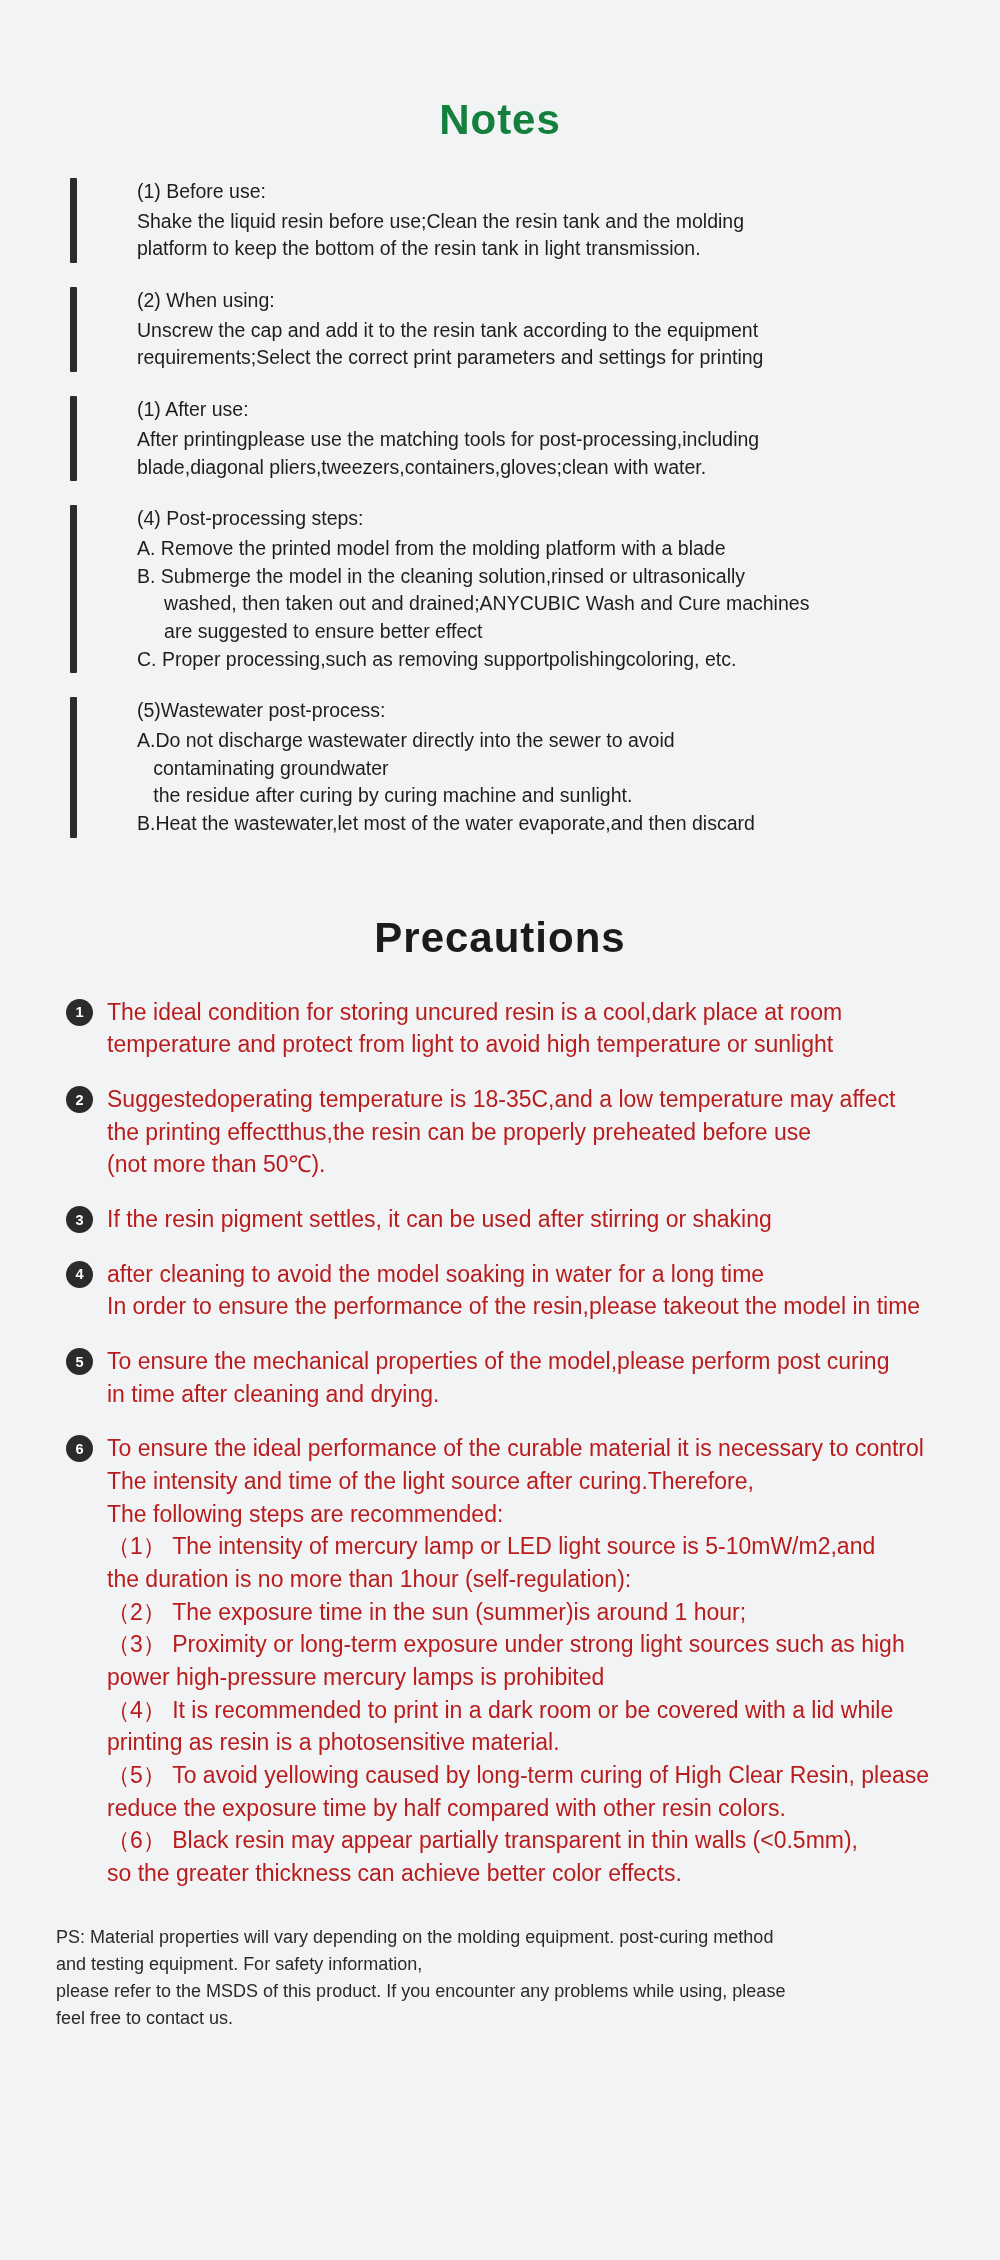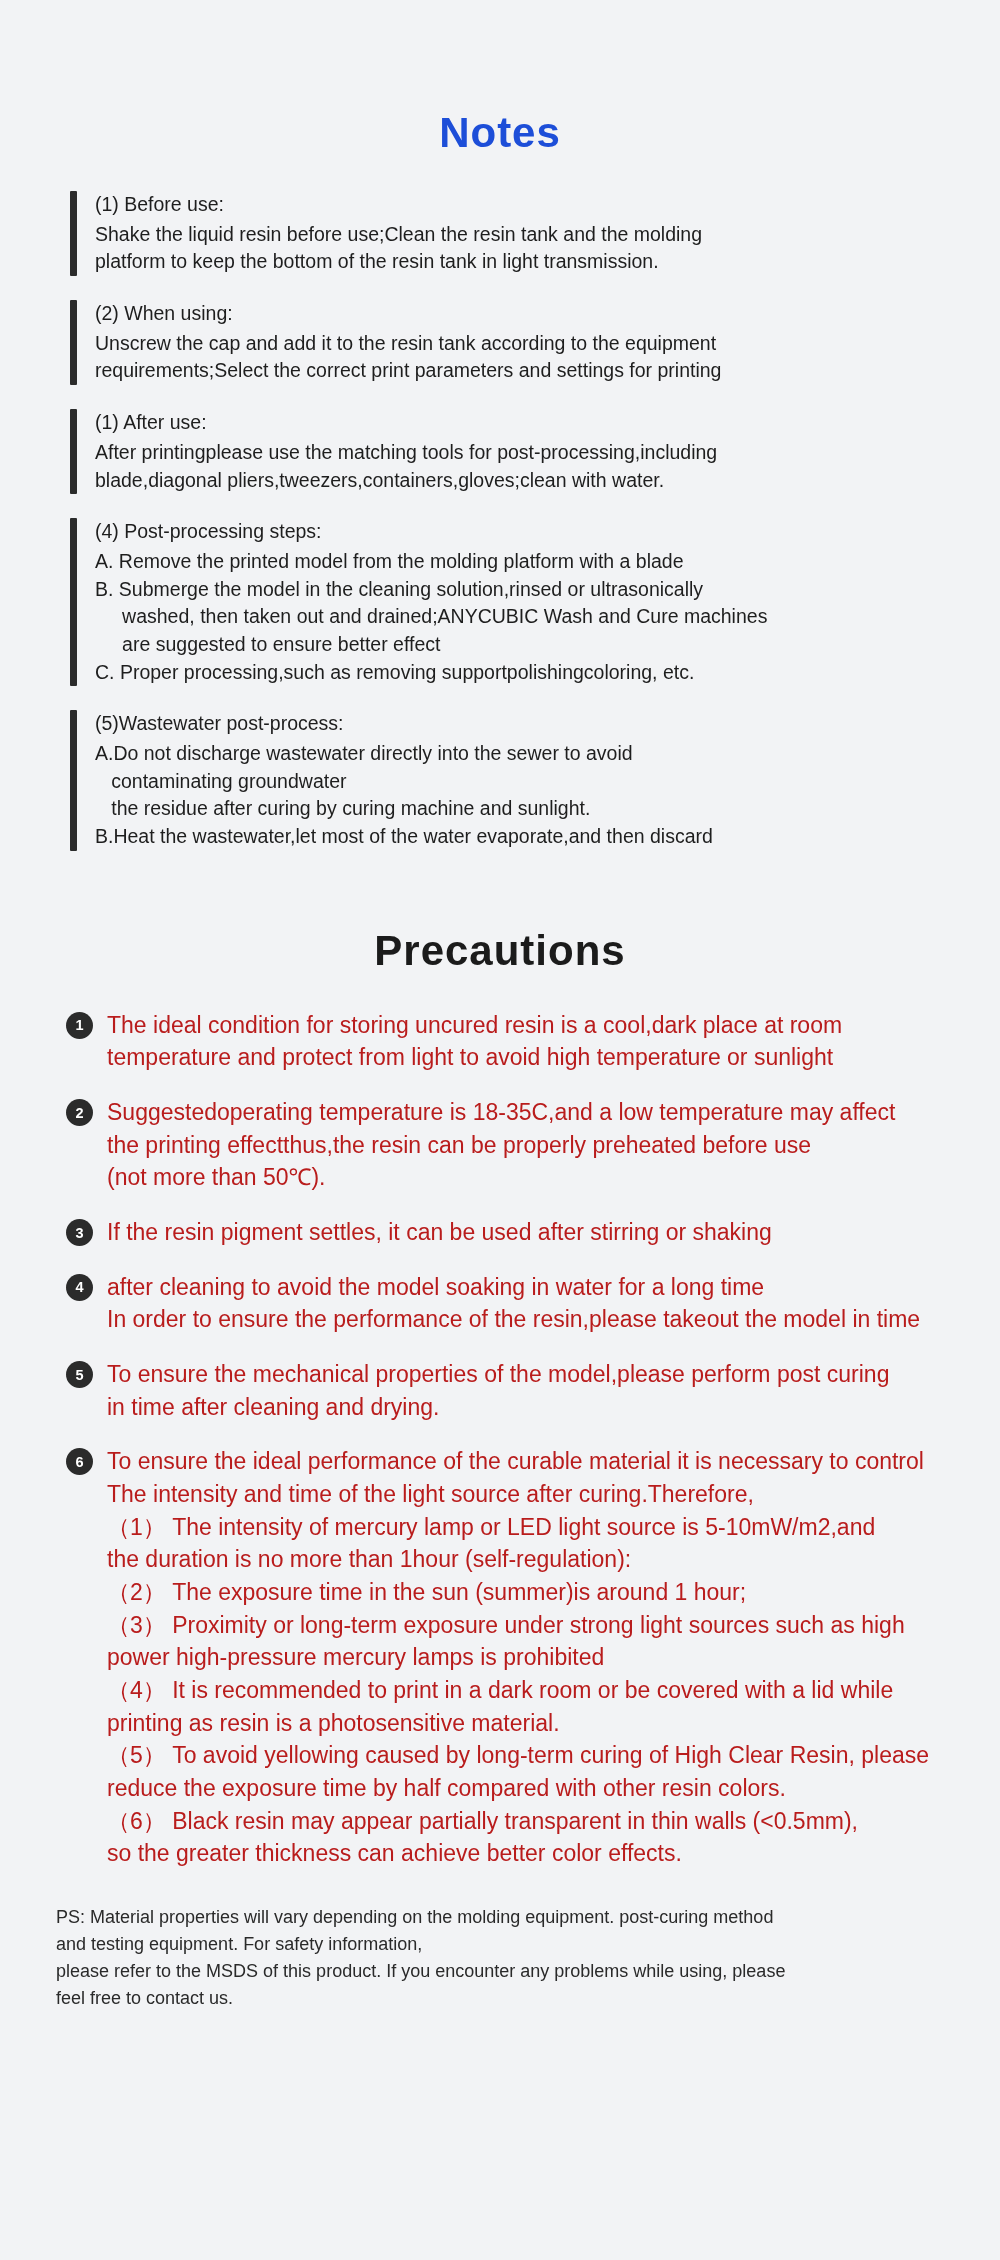--- a/index.html
+++ b/index.html
@@ -22,23 +22,23 @@
     background: #f2f3f5;
     position: relative;
   }
 
   
   .notes-title {
     text-align: center;
     font-size: 42px;
     font-weight: bold;
     letter-spacing: 1px;
-    color: #1d4ed8;
+    color: #15803d;
     padding-top: 96px;
-    margin: 13px 0 34px 0;
+    margin: 0 0 34px 0;
   }
   .notes-list {
     margin: 0 0 0 22px;
     padding: 0;
   }
   .note-item {
     display: flex;
     align-items: stretch;
     margin-bottom: 24px;
   }
@@ -46,20 +46,21 @@
     width: 7px;
     background: #2b2b2b;
     flex: 0 0 7px;
     border-radius: 1px;
   }
   .note-body {
     padding-left: 18px;
     font-size: 19.5px;
     line-height: 1.42;
     color: #1e1e1e;
+    margin-left: 42px;
   }
   .note-head {
     display: block;
     margin-bottom: 2px;
   }
   .note-line {
     display: block;
     white-space: pre;
   }
 
@@ -209,20 +210,21 @@
         <div class="prec-body">
           <span class="prec-line">To ensure the mechanical properties of the model,please perform post curing</span>
           <span class="prec-line">in time after cleaning and drying.</span>
         </div>
       </div>
       <div class="prec-item">
         <div class="prec-num">6</div>
         <div class="prec-body">
           <span class="prec-line">To ensure the ideal performance of the curable material it is necessary to control</span>
           <span class="prec-line">The intensity and time of the light source after curing.Therefore,</span>
+          <span class="prec-line">The following steps are recommended:</span>
           <span class="prec-line">（1） The intensity of mercury lamp or LED light source is 5-10mW/m2,and</span>
           <span class="prec-line">the duration is no more than 1hour (self-regulation):</span>
           <span class="prec-line">（2） The exposure time in the sun (summer)is around 1 hour;</span>
           <span class="prec-line">（3） Proximity or long-term exposure under strong light sources such as high</span>
           <span class="prec-line">power high-pressure mercury lamps is prohibited</span>
           <span class="prec-line">（4） It is recommended to print in a dark room or be covered with a lid while</span>
           <span class="prec-line">printing as resin is a photosensitive material.</span>
           <span class="prec-line">（5） To avoid yellowing caused by long-term curing of High Clear Resin, please</span>
           <span class="prec-line">reduce the exposure time by half compared with other resin colors.</span>
           <span class="prec-line">（6） Black resin may appear partially transparent in thin walls (&lt;0.5mm),</span>

